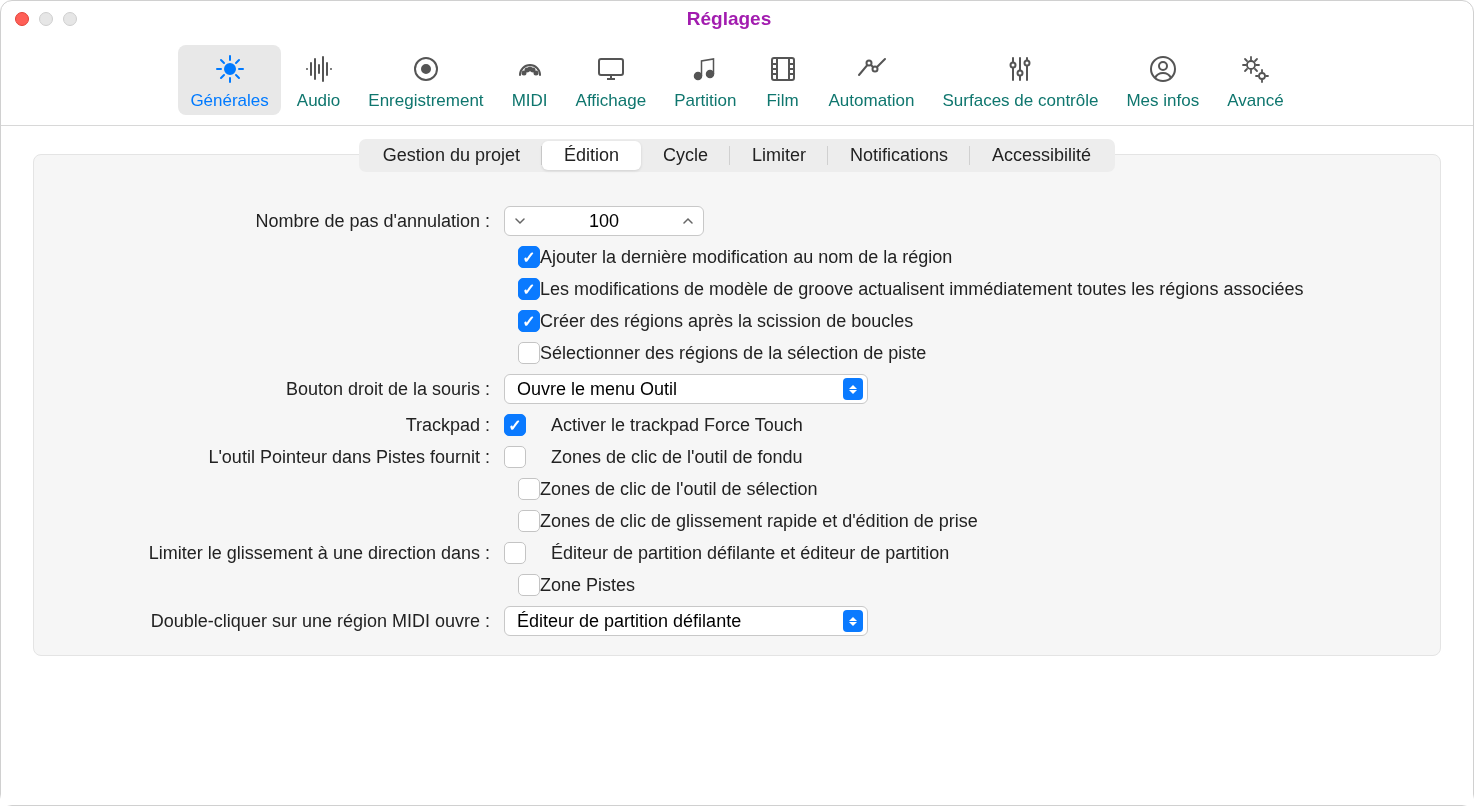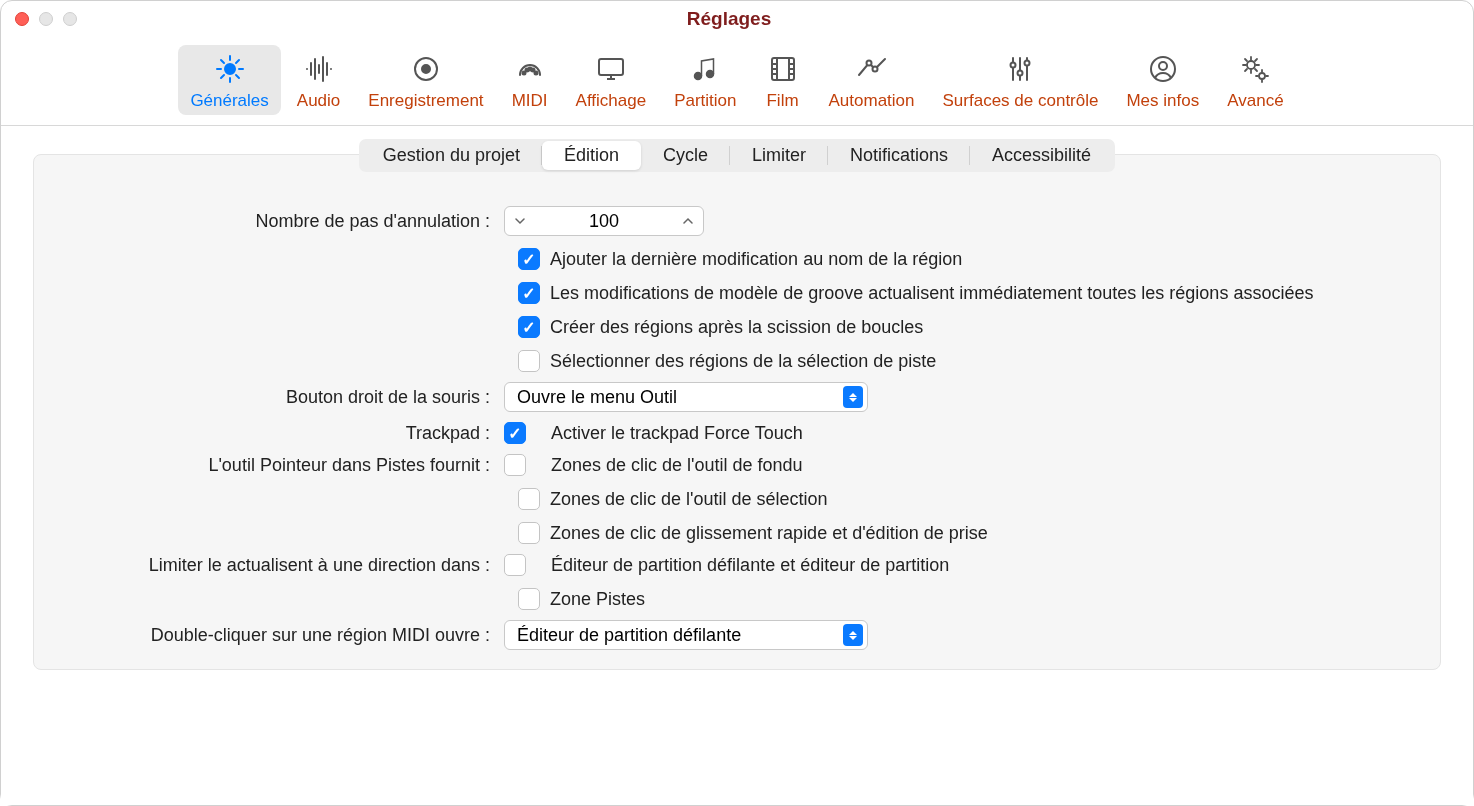--- a/index.html
+++ b/index.html
@@ -39,21 +39,21 @@
 }
 .tl-close { background: #ff5f57; border: 0.5px solid #e24238; }
 .tl-min { background: #e6e6e6; border: 0.5px solid #cfcfcf; }
 .tl-max { background: #e6e6e6; border: 0.5px solid #cfcfcf; }
 .window-title {
   position: absolute;
   left: 0; right: 16px;
   text-align: center;
   font-weight: 700;
   font-size: 19px;
-  color: #7f1d1d;
+  color: #a21caf;
   pointer-events: none;
 }
 .toolbar {
   display: flex;
   gap: 4px;
   padding: 8px 14px 10px 14px;
   justify-content: center;
   border-bottom: 1px solid #d8d8d8;
 }
 .toolbar-item {
@@ -75,21 +75,21 @@
 .toolbar-icon {
   width: 36px;
   height: 32px;
   display: flex;
   align-items: center;
   justify-content: center;
 }
 .toolbar-icon svg { width: 32px; height: 32px; }
 .toolbar-label {
   font-size: 17px;
-  color: #c2410c;
+  color: #0f766e;
   white-space: nowrap;
 }
 .content-area {
   flex: 1;
   padding: 28px 32px;
   background: #fff;
   overflow: auto;
 }
 .inner-panel {
   background: #f6f6f6;
@@ -172,24 +172,22 @@
   font-size: 13px;
 }
 .stepper-value {
   flex: 1;
   text-align: center;
   font-size: 18px;
 }
 .checkbox-row {
   display: flex;
   align-items: center;
-  gap: 10px;
   margin-bottom: 10px;
   margin-left: 444px;
-  margin-top: 12px;
 }
 .checkbox {
   width: 22px;
   height: 22px;
   border-radius: 5px;
   border: 1px solid #c4c4c4;
   background: #fff;
   display: flex;
   align-items: center;
   justify-content: center;
@@ -456,21 +454,21 @@
         <div class="checkbox-row">
           <div class="checkbox"></div>
           <div class="checkbox-label">Zones de clic de l'outil de sélection</div>
         </div>
         <div class="checkbox-row">
           <div class="checkbox"></div>
           <div class="checkbox-label">Zones de clic de glissement rapide et d'édition de prise</div>
         </div>
 
         <div class="row">
-          <div class="row-label">Limiter le actualisent à une direction dans :</div>
+          <div class="row-label">Limiter le glissement à une direction dans :</div>
           <div class="row-control inline-checkbox-row">
             <div class="checkbox"></div>
             <div class="checkbox-label">Éditeur de partition défilante et éditeur de partition</div>
           </div>
         </div>
         <div class="checkbox-row">
           <div class="checkbox"></div>
           <div class="checkbox-label">Zone Pistes</div>
         </div>
 

